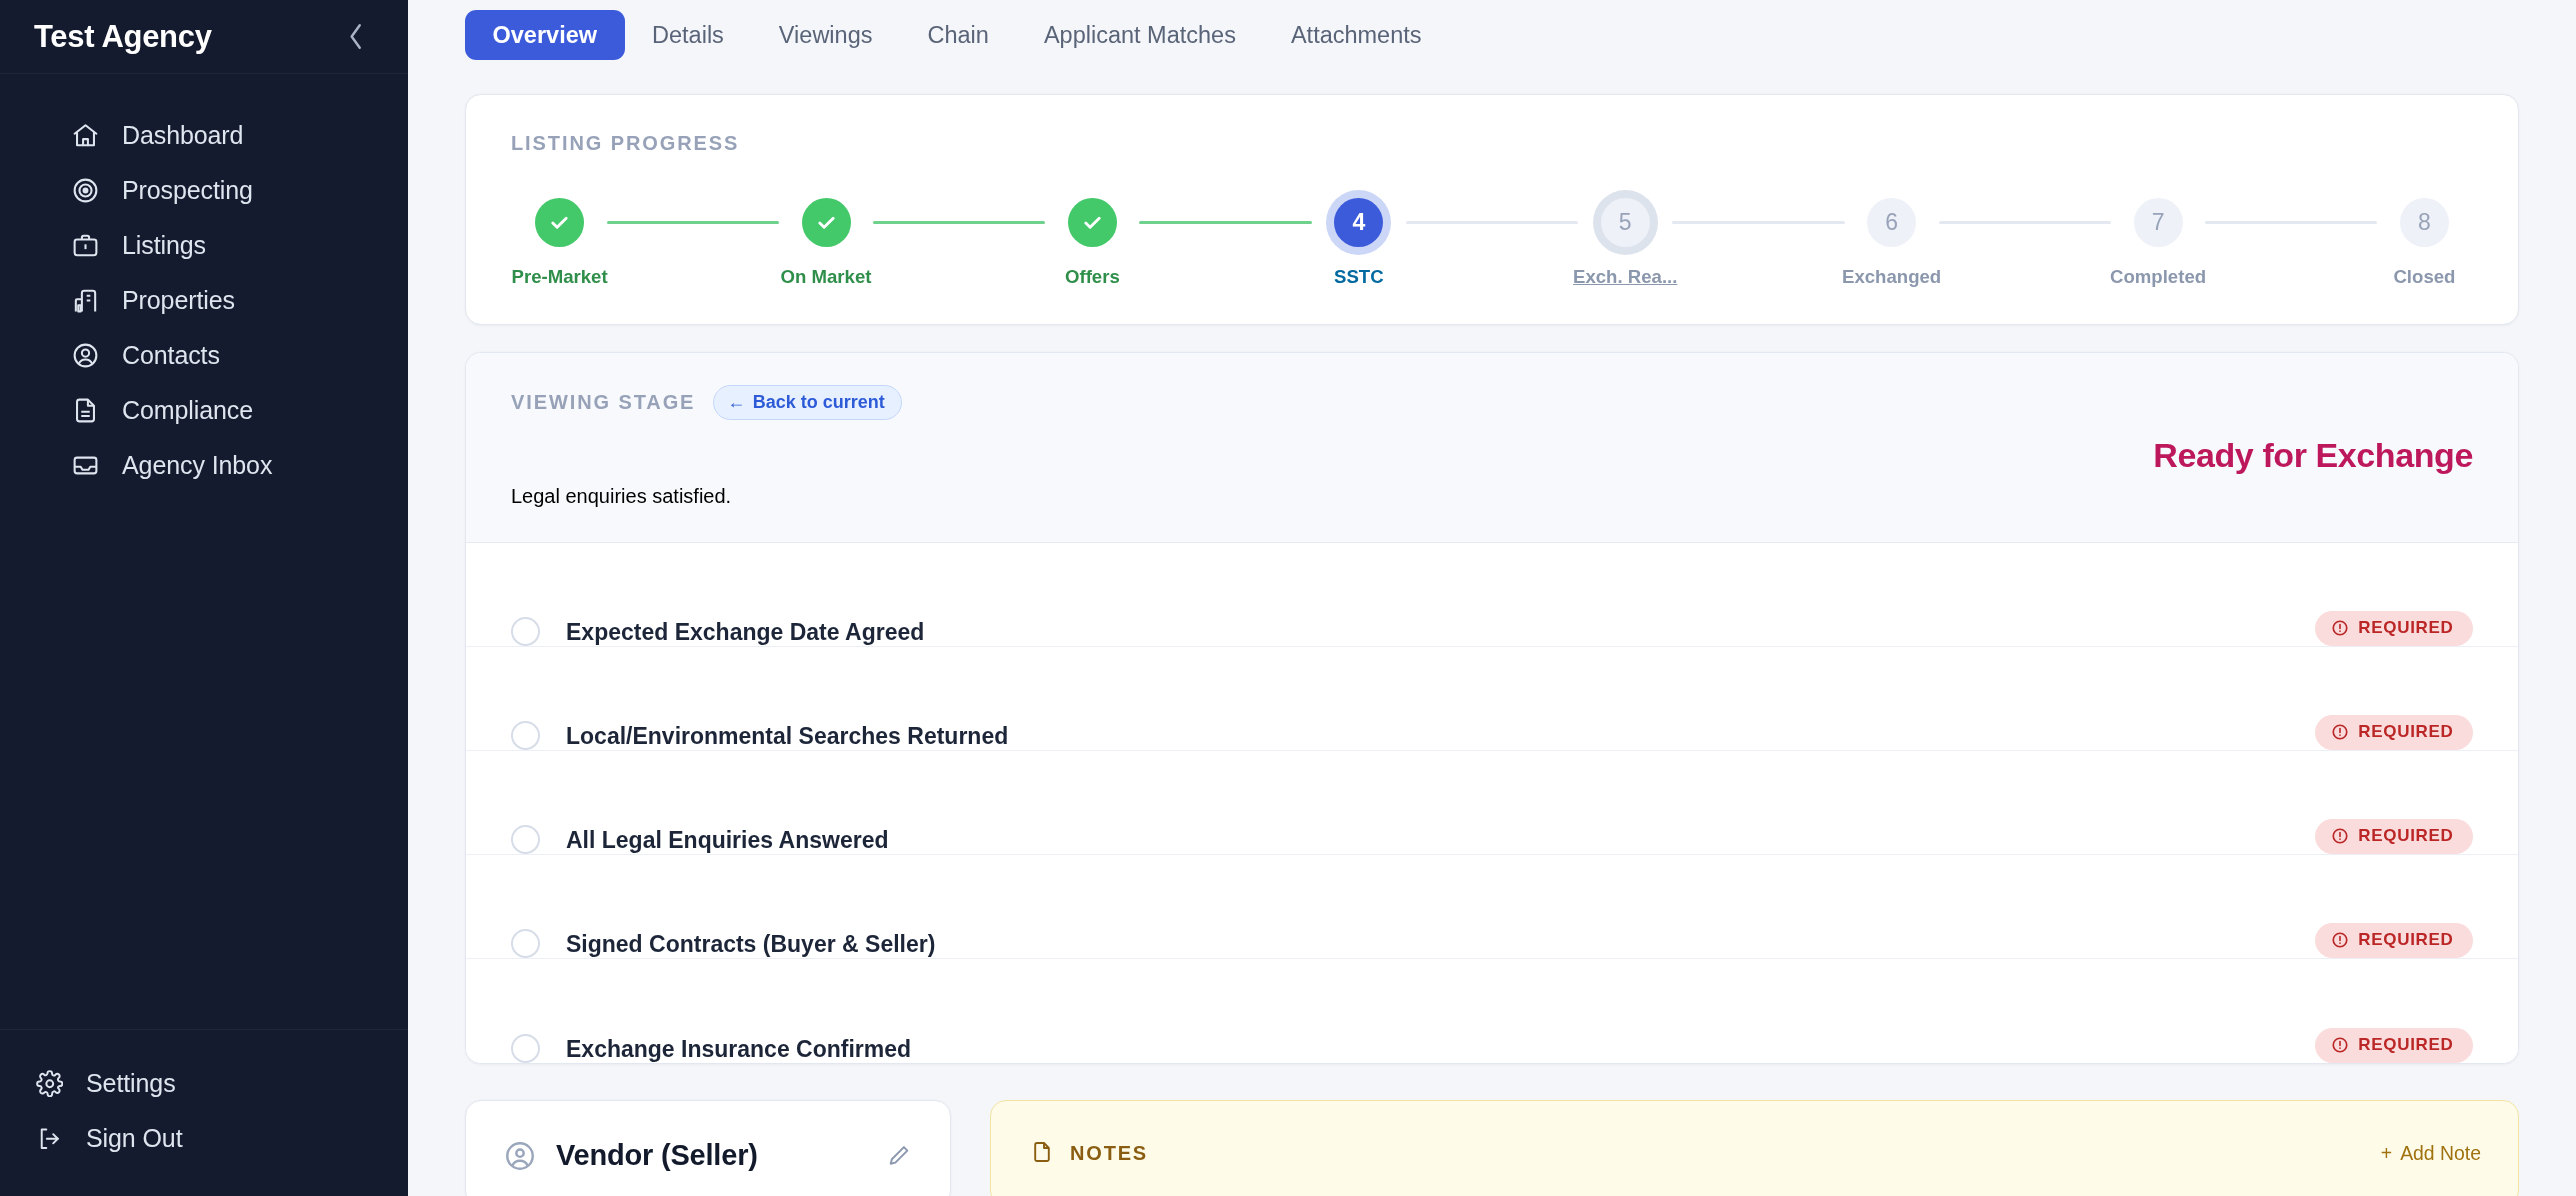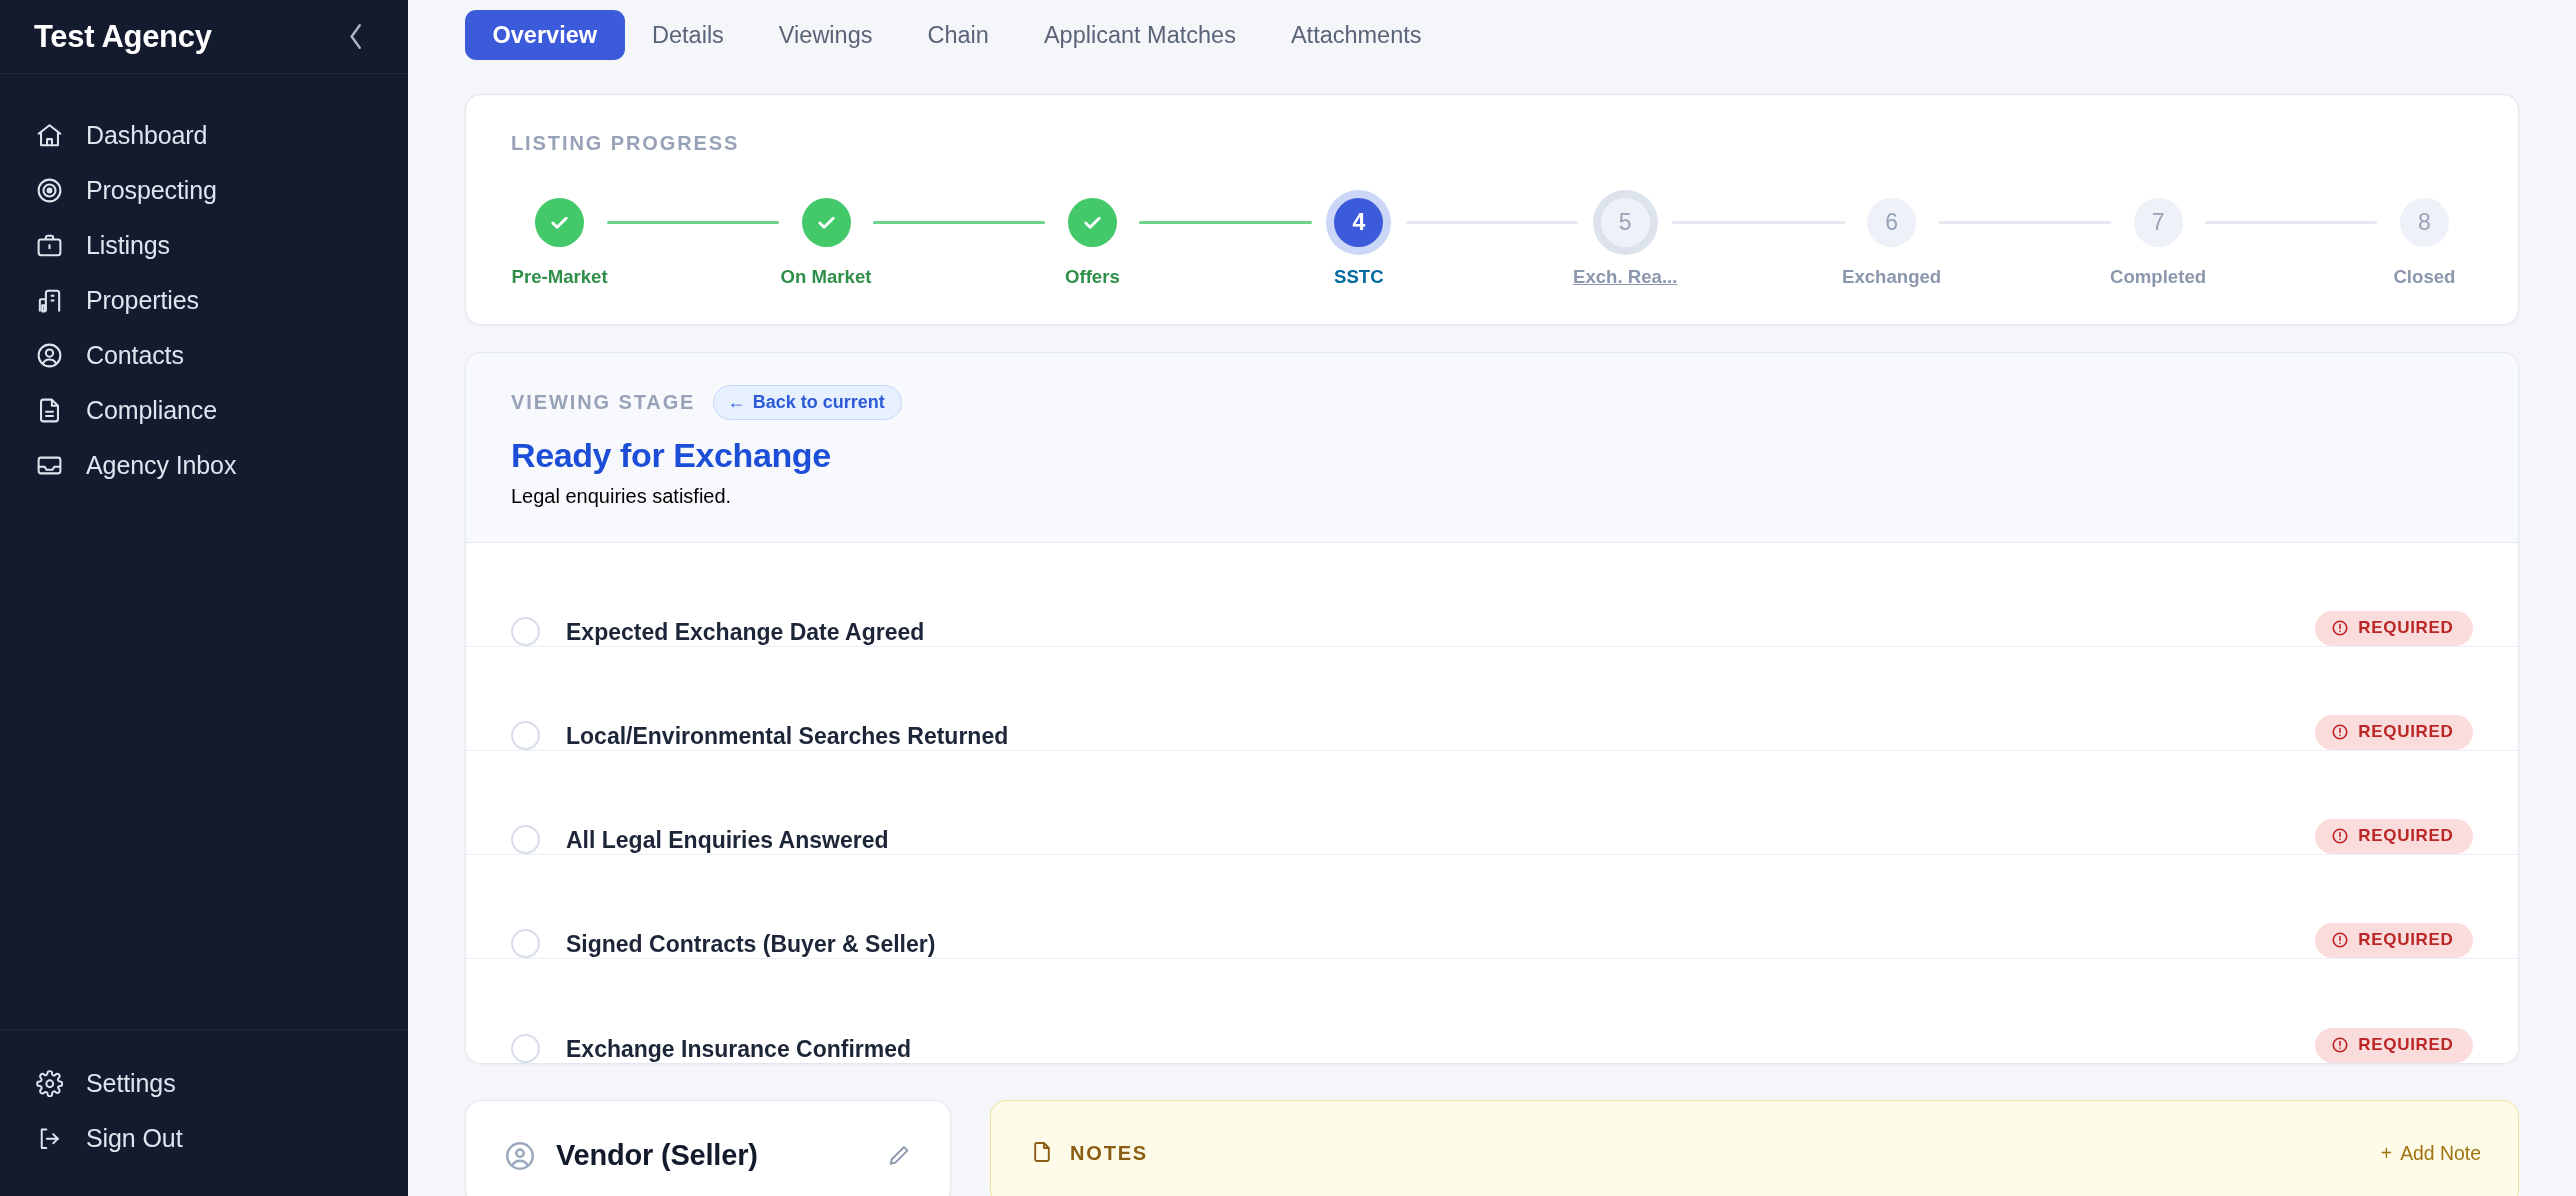--- a/index.html
+++ b/index.html
@@ -21,21 +21,21 @@
   .sb-head {
     height: 74px; flex: 0 0 74px;
     display: flex; align-items: center; justify-content: space-between;
     padding: 0 36px 0 34px;
     border-bottom: 0.8px solid #1e2739;
   }
   .sb-title { color: #ffffff; font-size: 31px; font-weight: 700; letter-spacing: -0.3px; }
   .sb-collapse { width: 32px; height: 32px; display: flex; align-items: center; justify-content: center; cursor: pointer; }
   .sb-collapse svg { display: block; }
 
-  .sb-nav { padding-top: 34px; flex: 1 1 auto; }
+  .sb-nav { padding-top: 34px; flex: 1 1 auto; margin-left: 36px; }
   .sb-item {
     display: flex; align-items: center; gap: 21px;
     height: 55px; padding: 0 34px; cursor: pointer;
   }
   .sb-ico { width: 31px; height: 31px; flex: 0 0 31px; display: flex; align-items: center; justify-content: center; }
   .sb-ico svg { display: block; }
   .sb-label { color: #dfe5ef; font-size: 25px; letter-spacing: -0.1px; }
 
   .sb-foot { padding-bottom: 31px; border-top: 0.8px solid #1e2739; padding-top: 26px; }
 
@@ -86,21 +86,21 @@
   
   .stage-card { margin: 27.5px 57px 0 57px; overflow: hidden; }
   .stage-head { background: #f7f9fc; padding: 32px 45px 34px 45px; border-bottom: 0.8px solid #e6eaf2; }
   .stage-top { display: flex; align-items: center; gap: 18px; }
   .back-pill {
     display: inline-flex; align-items: center; gap: 7.3px;
     background: #e7f0ff; border: 0.8px solid #c3d6fb; color: #2d5bd8;
     font-size: 18px; font-weight: 700; border-radius: 809px;
     padding: 5.7px 16px 6.5px 13px; cursor: pointer; white-space: nowrap;
   }
-  .stage-title { font-size: 34px; font-weight: 700; color: #1d4ed8; margin-top: 16px; letter-spacing: -0.4px; }
+  .stage-title { font-size: 34px; font-weight: 700; color: #be185d; margin-top: 16px; letter-spacing: -0.4px; text-align: right; }
   .stage-sub { font-size: 20px; color: #6c789; margin-top: 9.7px; }
 
   .check-row {
     display: flex; align-items: flex-end;
     padding: 0 45px; height: 104px;
     border-bottom: 0.8px solid #eceff5;
     background: #fff; cursor: pointer;
   }
   .check-row:last-child { border-bottom: none; }
   .check-circle {

